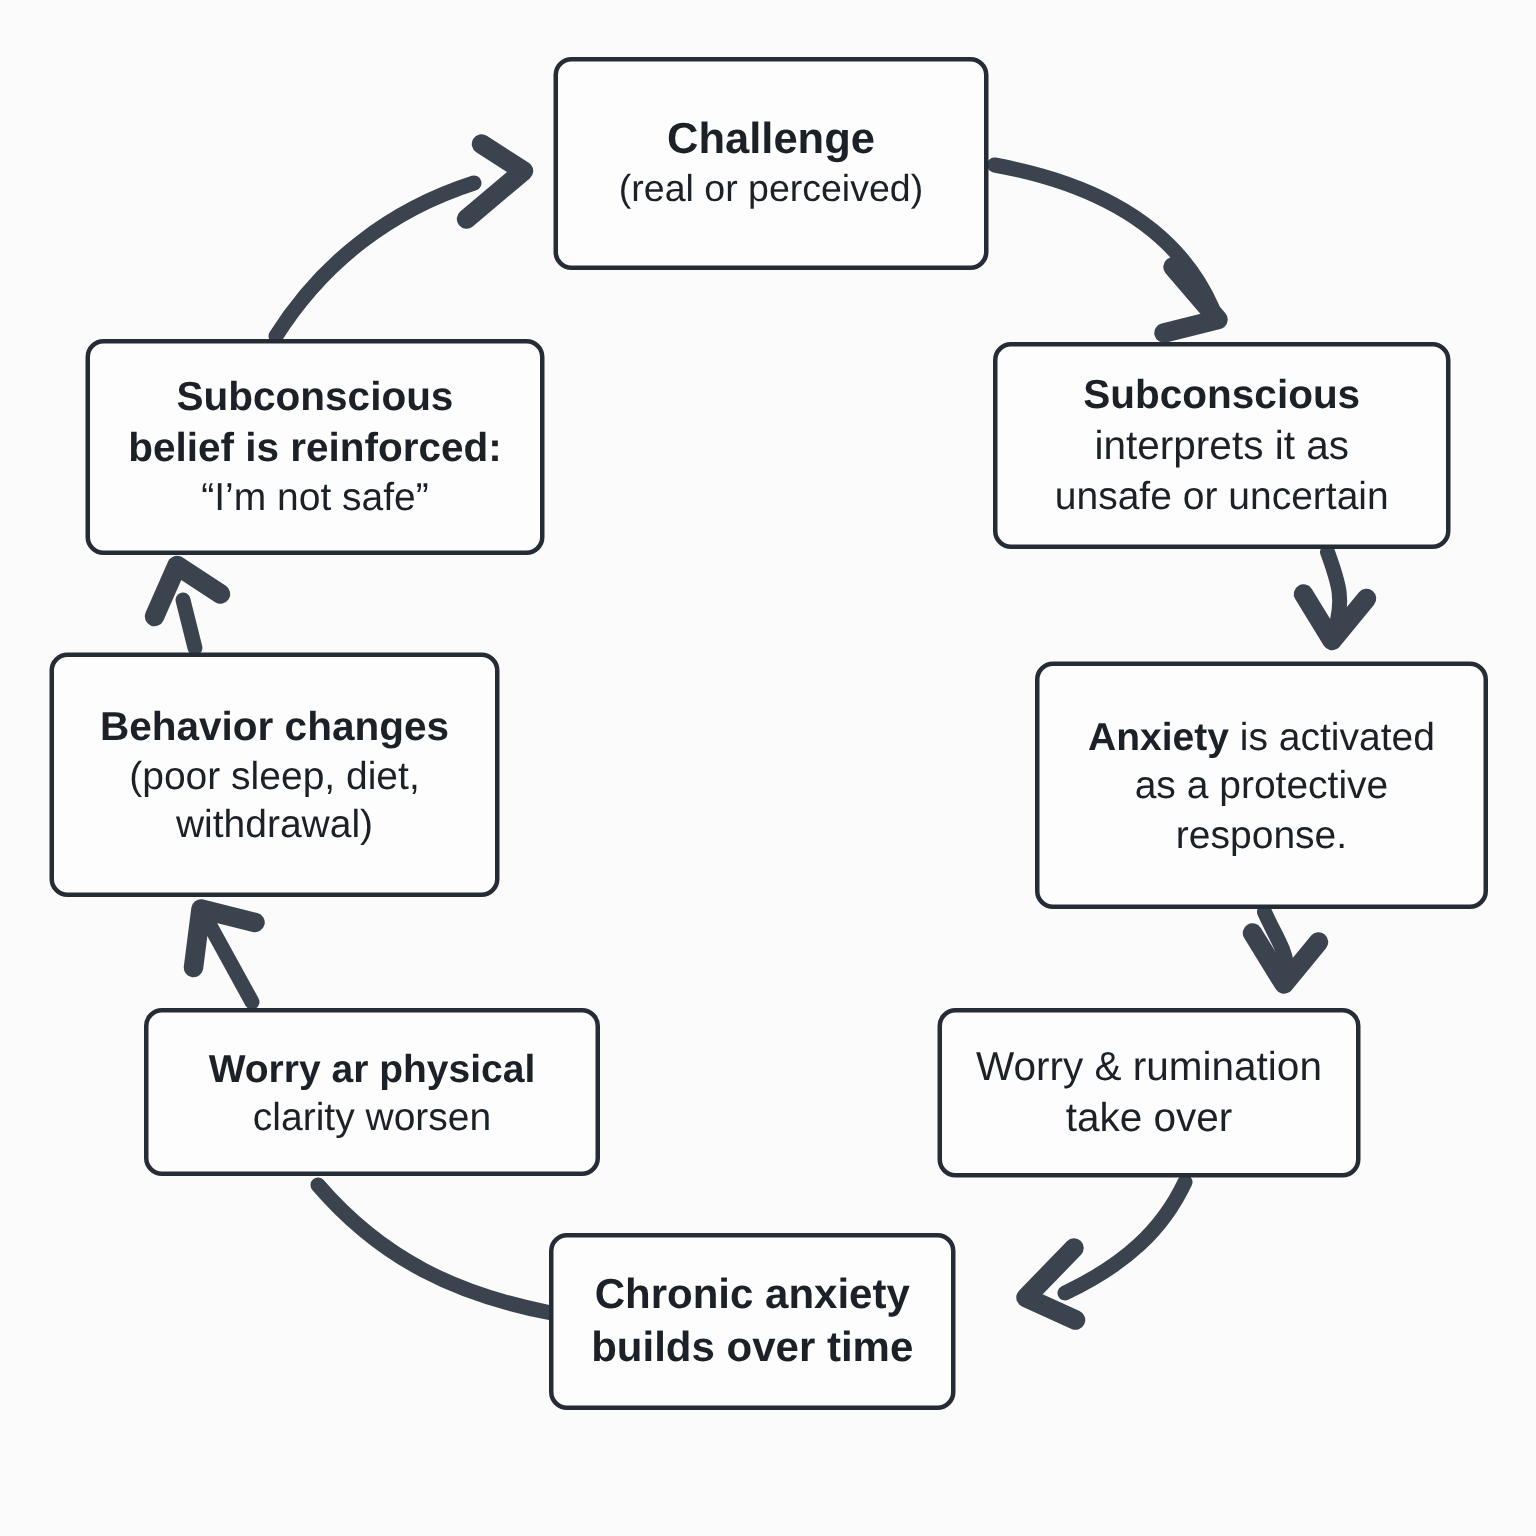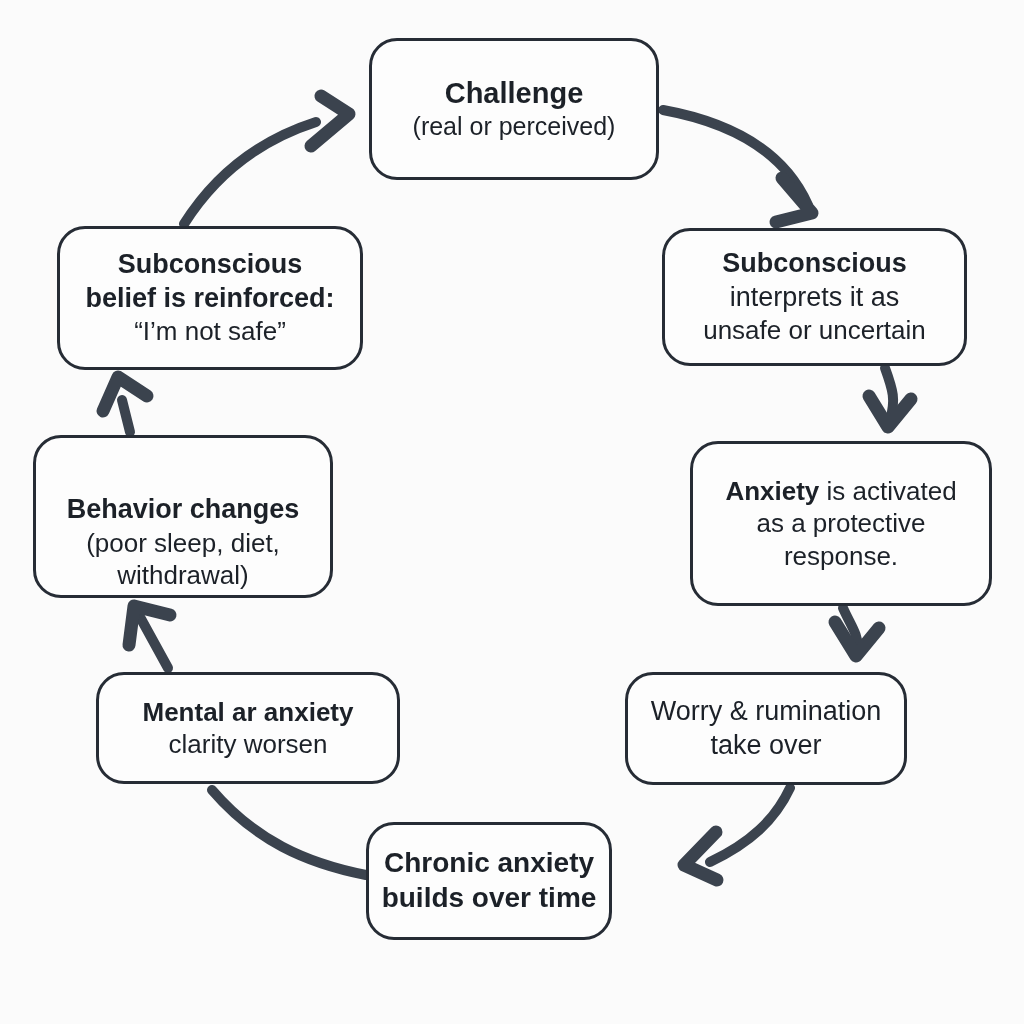--- a/index.html
+++ b/index.html
@@ -21,21 +21,21 @@
     top: 0;
     width: 1024px;
     height: 1024px;
     pointer-events: none;
   }
   .node {
     position: absolute;
     box-sizing: border-box;
     background: #fdfdfd;
     border: 3px solid #262c35;
-    border-radius: 28px;
+    border-radius: 12px;
     display: flex;
     flex-direction: column;
     align-items: center;
     justify-content: center;
     text-align: center;
     color: #1c2128;
     line-height: 1.24;
     z-index: 2;
     padding: 4px 8px;
   }
@@ -59,29 +59,29 @@
   #node-anxiety        { left: 690px; top: 441px; width: 302px; height: 165px; }
   #node-anxiety .l1    { font-size: 26px; }
   #node-anxiety .l2    { font-size: 26px; }
   #node-anxiety .l3    { font-size: 26px; }
   #node-anxiety .l4    { font-size: 23px; }
 
   #node-worry          { left: 625px; top: 672px; width: 282px; height: 113px; }
   #node-worry .l1      { font-size: 27px; }
   #node-worry .l2      { font-size: 27px; }
 
-  #node-chronic        { left: 366px; top: 822px; width: 246px; height: 118px; }
+  #node-chronic        { left: 366px; top: 822px; width: 271px; height: 118px; }
   #node-chronic .l1    { font-size: 28px; }
   #node-chronic .l2    { font-size: 28px; }
 
   #node-clarity        { left: 96px; top: 672px; width: 304px; height: 112px; }
   #node-clarity .l1    { font-size: 26px; }
   #node-clarity .l2    { font-size: 26px; }
 
-  #node-behavior       { left: 33px; top: 435px; width: 300px; height: 163px; justify-content: flex-end; }
+  #node-behavior       { left: 33px; top: 435px; width: 300px; height: 163px; }
   #node-behavior .l1   { font-size: 27px; }
   #node-behavior .l2   { font-size: 26px; }
   #node-behavior .l3   { font-size: 26px; }
 
   #node-belief         { left: 57px; top: 226px; width: 306px; height: 144px; }
   #node-belief .l1     { font-size: 27px; }
   #node-belief .l2     { font-size: 27px; }
   #node-belief .l3     { font-size: 26px; }
 </style>
 </head>
@@ -170,21 +170,21 @@
     <span class="line l1 r">Worry &amp; rumination</span>
     <span class="line l2 r">take over</span>
   </div>
 
   <div class="node" id="node-chronic">
     <span class="line l1 b">Chronic anxiety</span>
     <span class="line l2 b">builds over time</span>
   </div>
 
   <div class="node" id="node-clarity">
-    <span class="line l1 b">Mental ar anxiety</span>
+    <span class="line l1 b">Worry ar physical</span>
     <span class="line l2 r">clarity worsen</span>
   </div>
 
   <div class="node" id="node-behavior">
     <span class="line l1 b">Behavior changes</span>
     <span class="line l2 r">(poor sleep, diet,</span>
     <span class="line l3 r">withdrawal)</span>
   </div>
 
   <div class="node" id="node-belief">

